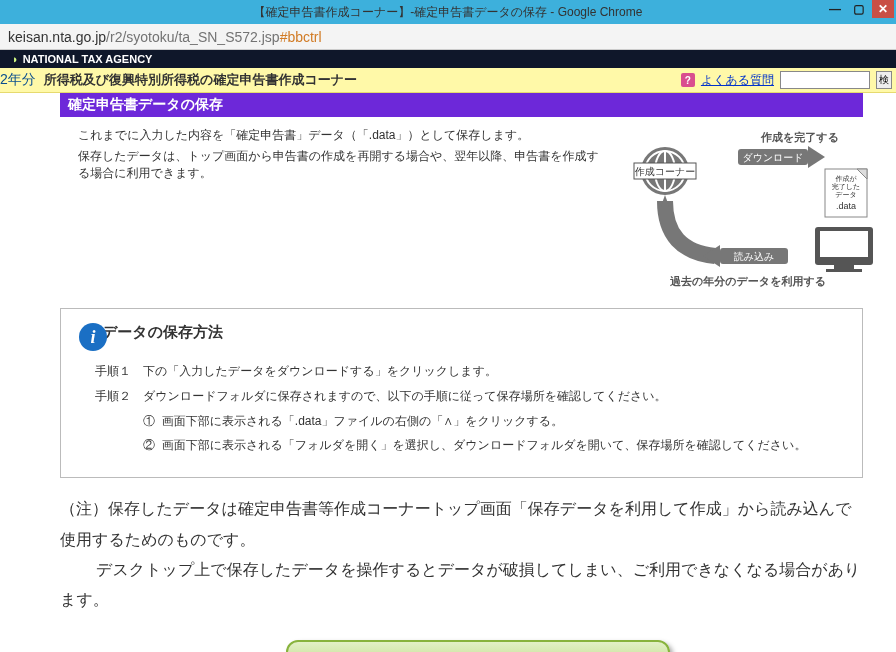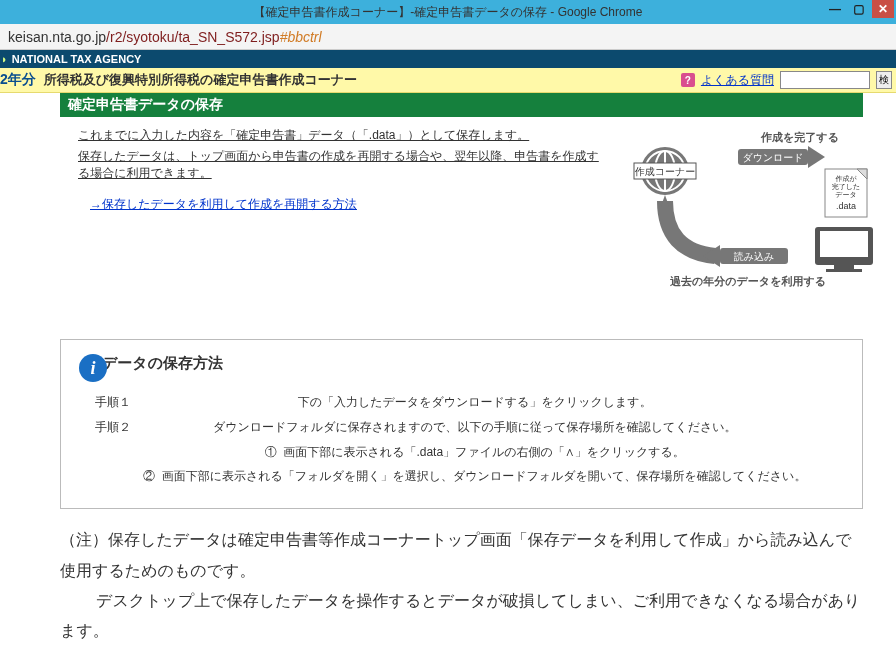--- a/index.html
+++ b/index.html
@@ -3,41 +3,41 @@
   <meta charset="utf-8">
   <style>
     * { box-sizing: border-box; margin: 0; padding: 0; font-family: "MS PGothic", "Hiragino Kaku Gothic Pro", sans-serif; }
     body { background: #fff; width: 896px; height: 652px; overflow: hidden; }
     .titlebar { background: #3db0dc; height: 24px; display: flex; align-items: center; justify-content: center; position: relative; font-size: 12px; color: #333; text-align: right; }
     .titlebar .window-ctrl { position: absolute; right: 2px; top: 0; display: flex; gap: 2px; }
     .titlebar .window-ctrl span { width: 22px; height: 18px; display:flex; align-items:center; justify-content:center; font-weight:bold; font-size:12px; color:#222;}
     .titlebar .window-ctrl .close { background:#c94f45; color:#fff; }
     .urlbar { background:#f4f4f4; height:26px; border-bottom:1px solid #ccc; font-size:14px; color:#555; display:flex; align-items:center; padding:12px 8px; }
     .urlbar .host { color:#333; }
-    .urlbar .path-gray { color:#7f1d1d;text-align:right; }
-    .urlbar .path-orange { color:#d17b25;font-style:italic; }
-    .nta-header { background:#0c4a6e; color:#fff; font-size:11px; font-weight:bold; padding:3px 1px;}
+    .urlbar .path-gray { color:#737373;text-align:right; }
+    .urlbar .path-orange { color:#d17b25; }
+    .nta-header { background:#0f172a; color:#fff; font-size:11px; font-weight:bold; padding:3px 12px;}
     .yellow-bar { background:#fff9a8; display:flex; align-items:center; padding:3px 0 3px 0; font-size:13px; border-bottom:1px solid #e6da6f;}
-    .yellow-bar .year { color:#0a4e8f; font-weight:bold; font-size:14px; padding-right:8px; }
+    .yellow-bar .year { color:#0a4e8f; font-weight:normal; font-size:14px; padding-right:8px; }
     .yellow-bar .title { font-weight:bold; color:#333; }
     .yellow-bar .right { margin-left:auto; display:flex; align-items:center; gap:6px; padding-right:4px;}
     .faq-link { color:#0033cc; text-decoration:underline; font-size:12px; }
     .faq-icon { width:14px; height:14px; background:#d94e8f; color:#fff; display:inline-flex; align-items:center; justify-content:center; font-size:10px; font-weight:bold; border-radius:2px;}
     .search-box { border:1px solid #888; height:18px; width:90px; font-size:11px; }
     .search-btn { border:1px solid #888; background:#eee; height:18px; font-size:10px; padding:0 2px;}
     .content { padding:0 0 0 60px; width:896px; }
-    .blue-title { background:#15803d; color:#fff; font-weight:bold; padding:3px 8px; font-size:14px; width:803px; }
-    .intro { padding:10px 0 0 18px; font-size:12px; color:#333; width:540px;text-decoration:underline;}
+    .blue-title { background:#6d28d9; color:#fff; font-weight:bold; padding:3px 8px; font-size:14px; width:803px; }
+    .intro { padding:10px 0 0 18px; font-size:12px; color:#333; width:540px;}
     .intro a { color:#0033cc; text-decoration:underline; }
     .diagram-area { position:absolute; left:620px; top:131px; width:258px; height:160px; }
     .steps-box { border:1px solid #bbb; margin:126px 0 0 0; padding:14px 18px 18px 18px; width:803px; font-size:12px; color:#333; position:relative;}
     .info-icon { width:28px; height:28px; background:#1a6fc4; border-radius:50%; color:#fff; display:inline-flex; align-items:center; justify-content:center; font-size:18px; font-weight:bold; position:absolute; left:18px; top:14px; font-family:"Times New Roman",serif; font-style:italic;}
     .steps-title { font-size:15px; font-weight:bold; margin-left:23px; color:#333; }
     .steps-body { margin-top:16px; margin-left:14px; line-height:1.9; }
-    .steps-body td { vertical-align:top; padding-right:10px; font-size:12px;text-align:center;}
+    .steps-body td { vertical-align:top; padding-right:10px; font-size:12px;}
     .note { font-size:16px; color:#333; margin:16px 0 0 0; line-height:1.9; width:803px; }
     .download-btn-wrap { text-align:center; margin-top:24px; }
     .download-btn { display:inline-block; padding:10px 24px; font-size:18px; font-weight:bold; color:#2e6d0f; background:linear-gradient(#e3f0c7,#a7d05b); border:2px solid #88b33d; border-radius:12px; box-shadow:3px 3px 5px rgba(0,0,0,0.35); letter-spacing:1px;}
     .download-btn .dl-icon { font-weight:bold; font-size:18px; margin-right:6px;}
     
     .diagram-area svg { width:100%; height:100%; }
   </style>
 </head>
 <body>
 
@@ -68,22 +68,21 @@
     <a href="#" class="faq-link">よくある質問</a>
     <input class="search-box" style="">
     <button class="search-btn">検</button>
   </div>
 </div>
 
 <div class="content">
   <div class="blue-title">確定申告書データの保存</div>
   <div class="intro">
     <div style="margin-bottom:4px;">これまでに入力した内容を「確定申告書」データ（「.data」）として保存します。</div>
-    <div style="margin-bottom:14px;">保存したデータは、トップ画面から申告書の作成を再開する場合や、翌年以降、申告書を作成する場合に利用できます。</div>
-    <a href="#" style="margin-left:12px;">→保存したデータを利用して作成を再開する方法</a>
+    <div style="margin-bottom:2px;">保存したデータは、トップ画面から申告書の作成を再開する場合や、翌年以降、申告書を作成する場合に利用できます。</div>
   </div>
 
   <div class="steps-box">
     <span class="info-icon">i</span>
     <div class="steps-title">データの保存方法</div>
     <div class="steps-body">
       <table>
         <tbody>
             <tr>
           <td>手順１</td>

